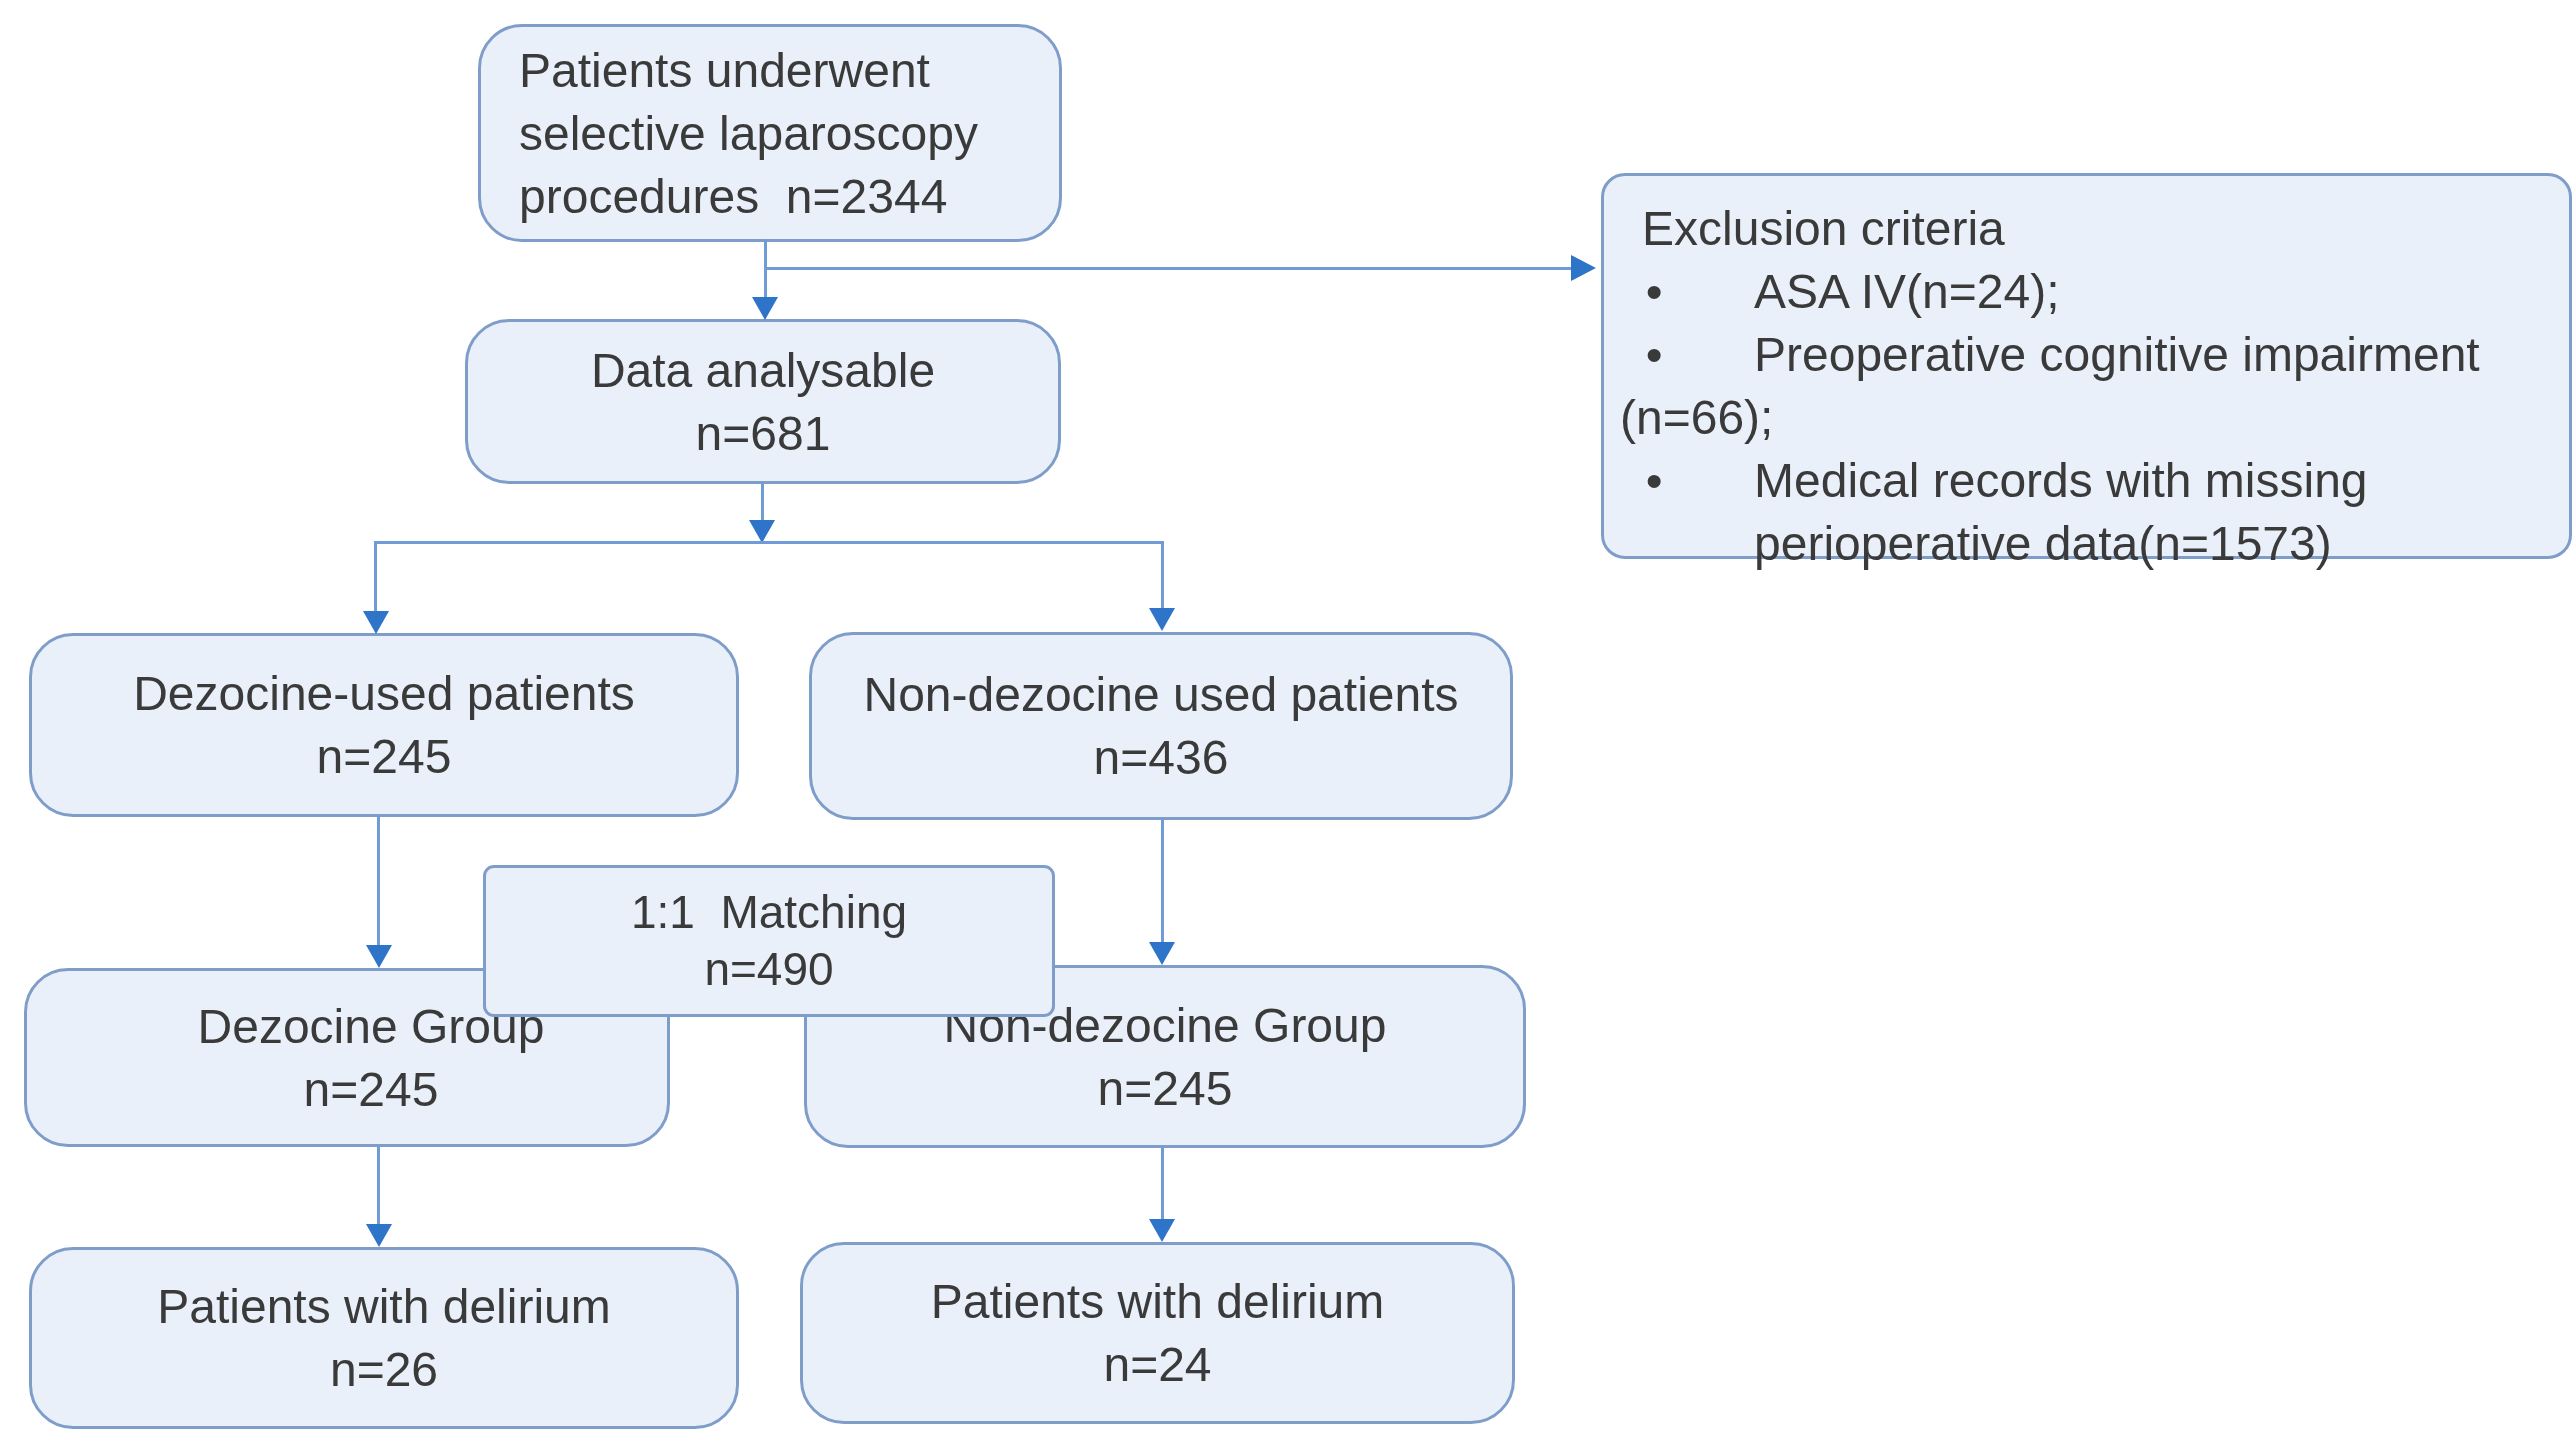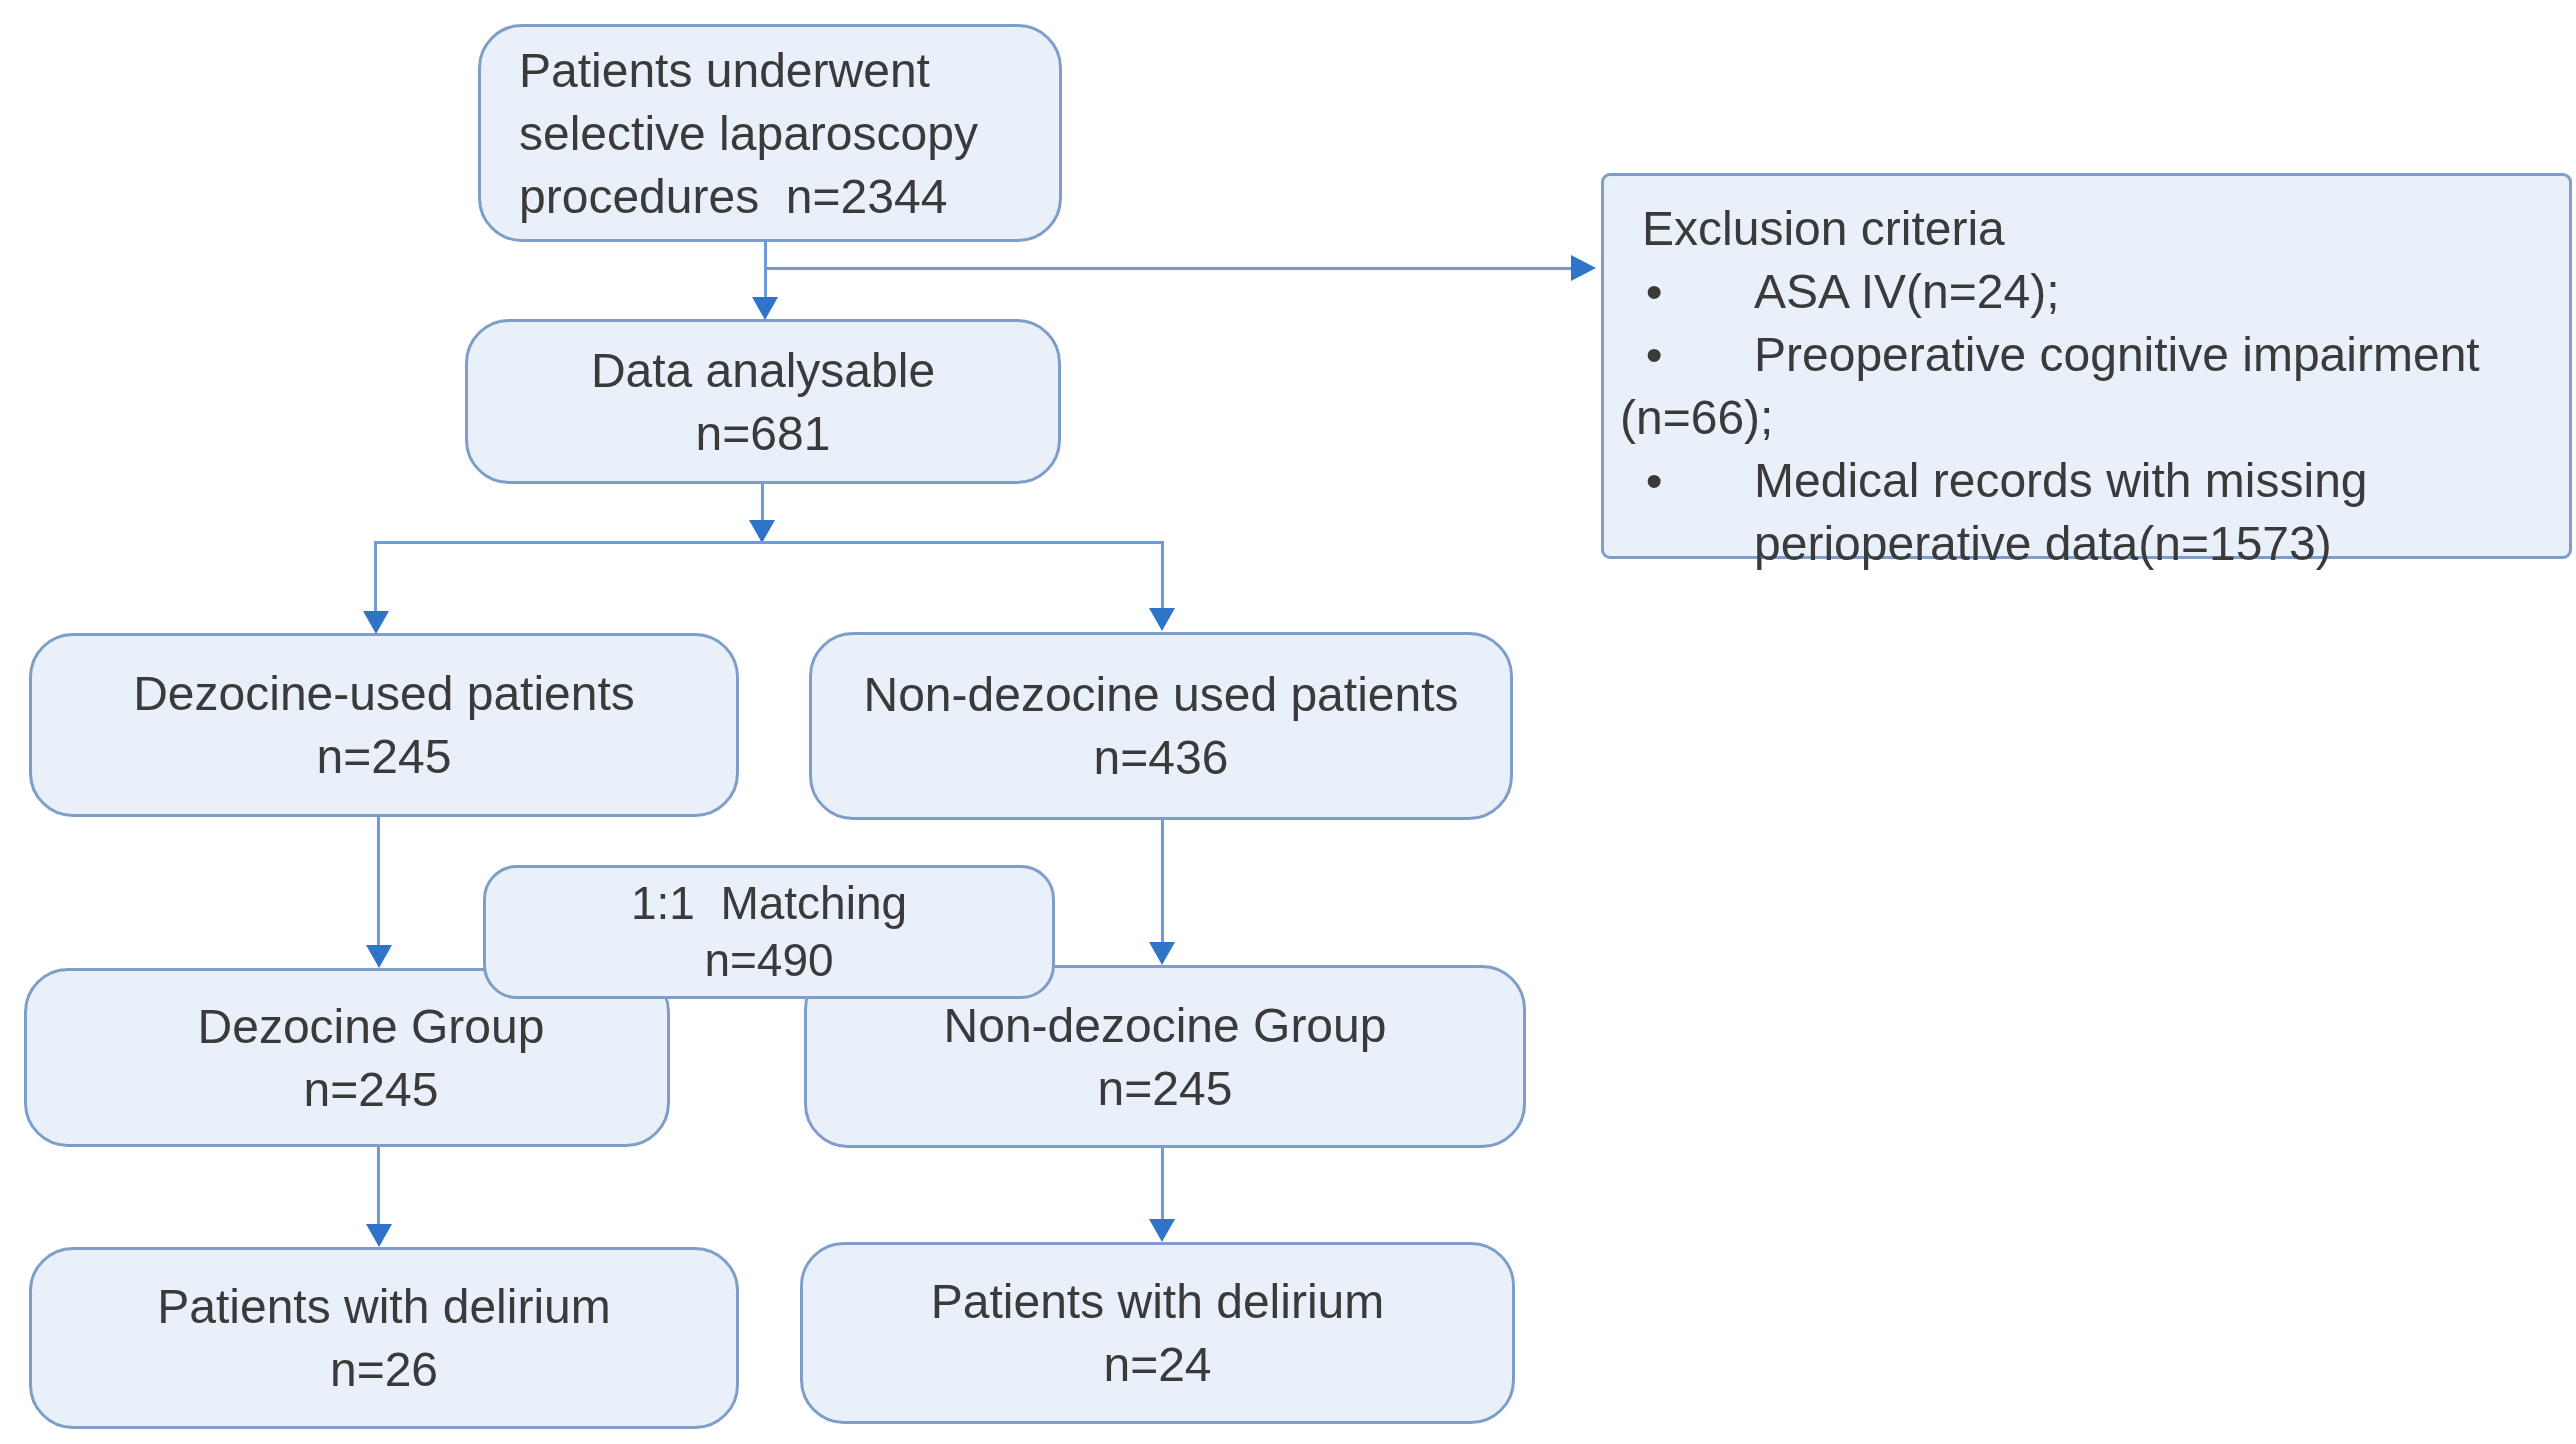--- a/index.html
+++ b/index.html
@@ -37,21 +37,21 @@
   }
   .box.small .line {
     font-size: 46px;
     line-height: 57px;
   }
   .box.matching { z-index: 3; border-radius: 34px; }
   
   .box.exclusion {
     justify-content: flex-start;
     padding: 21px 29px 0 38px;
-    border-radius: 9px;
+    border-radius: 24px;
     z-index: 1;
   }
   .exc-row {
     display: flex;
     align-items: baseline;
     font-size: 48px;
     line-height: 60px;
     white-space: pre-wrap;
   }
   .exc-bullet {
@@ -160,21 +160,21 @@
   <div class="box center" style="left:29px; top:633px; width:710px; height:184px;">
     <div class="line">Dezocine-used patients</div>
     <div class="line">n=245</div>
   </div>
 
   <div class="box center" style="left:809px; top:632px; width:704px; height:188px;">
     <div class="line">Non-dezocine used patients</div>
     <div class="line">n=436</div>
   </div>
 
-  <div class="box center matching small" style="left:483px; top:865px; width:572px; height:134px;">
+  <div class="box center matching small" style="left:483px; top:865px; width:572px; height:152px;border-radius:11px;">
     <div class="line">1:1  Matching</div>
     <div class="line">n=490</div>
   </div>
 
   <div class="box center" style="left:24px; top:968px; width:646px; height:179px;padding-left:48px;">
     <div class="line">Dezocine Group</div>
     <div class="line">n=245</div>
   </div>
 
   <div class="box center" style="left:804px; top:965px; width:722px; height:183px;">

